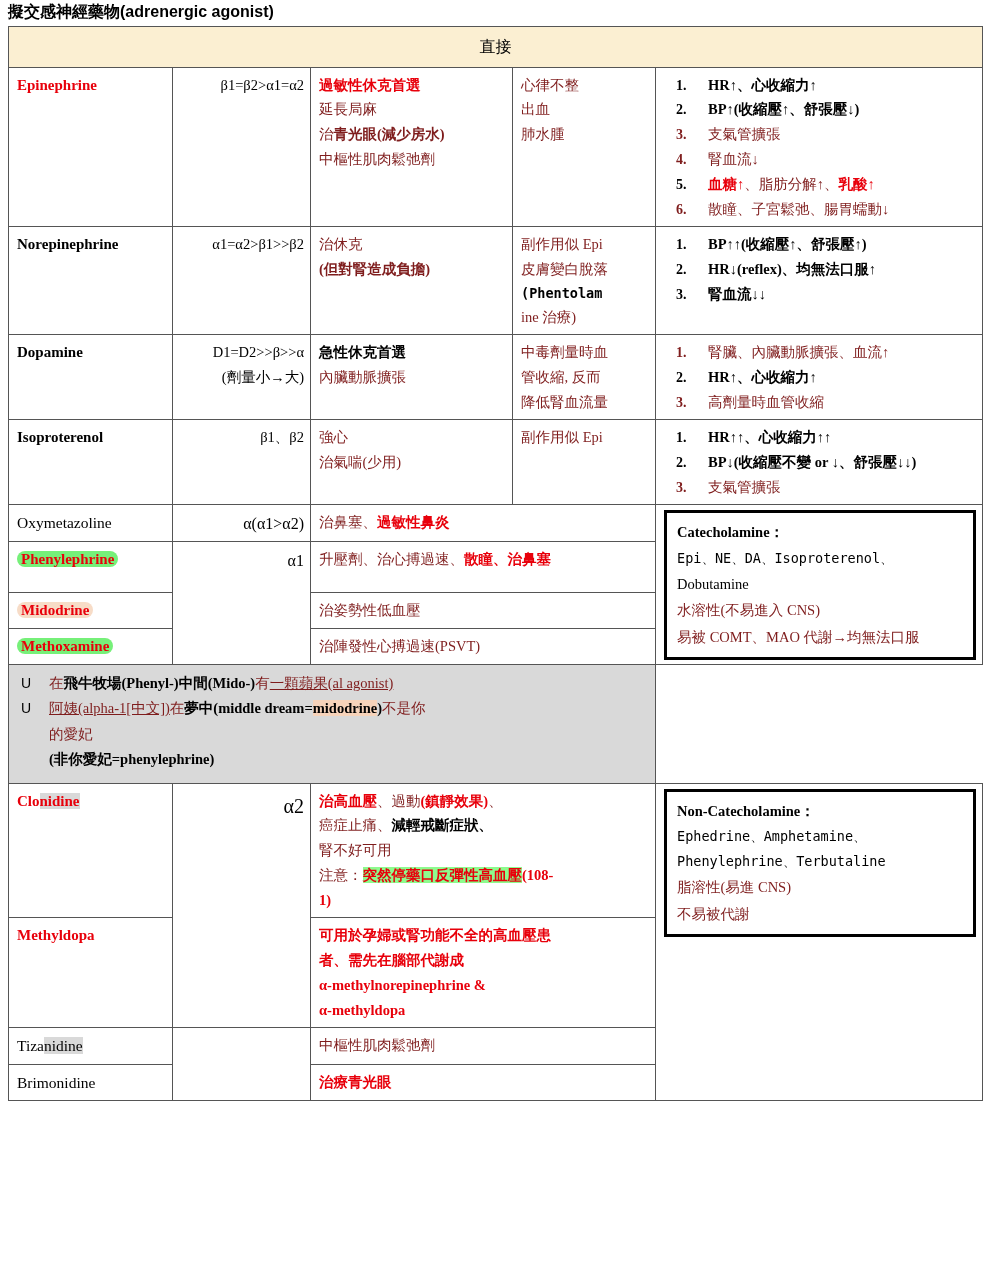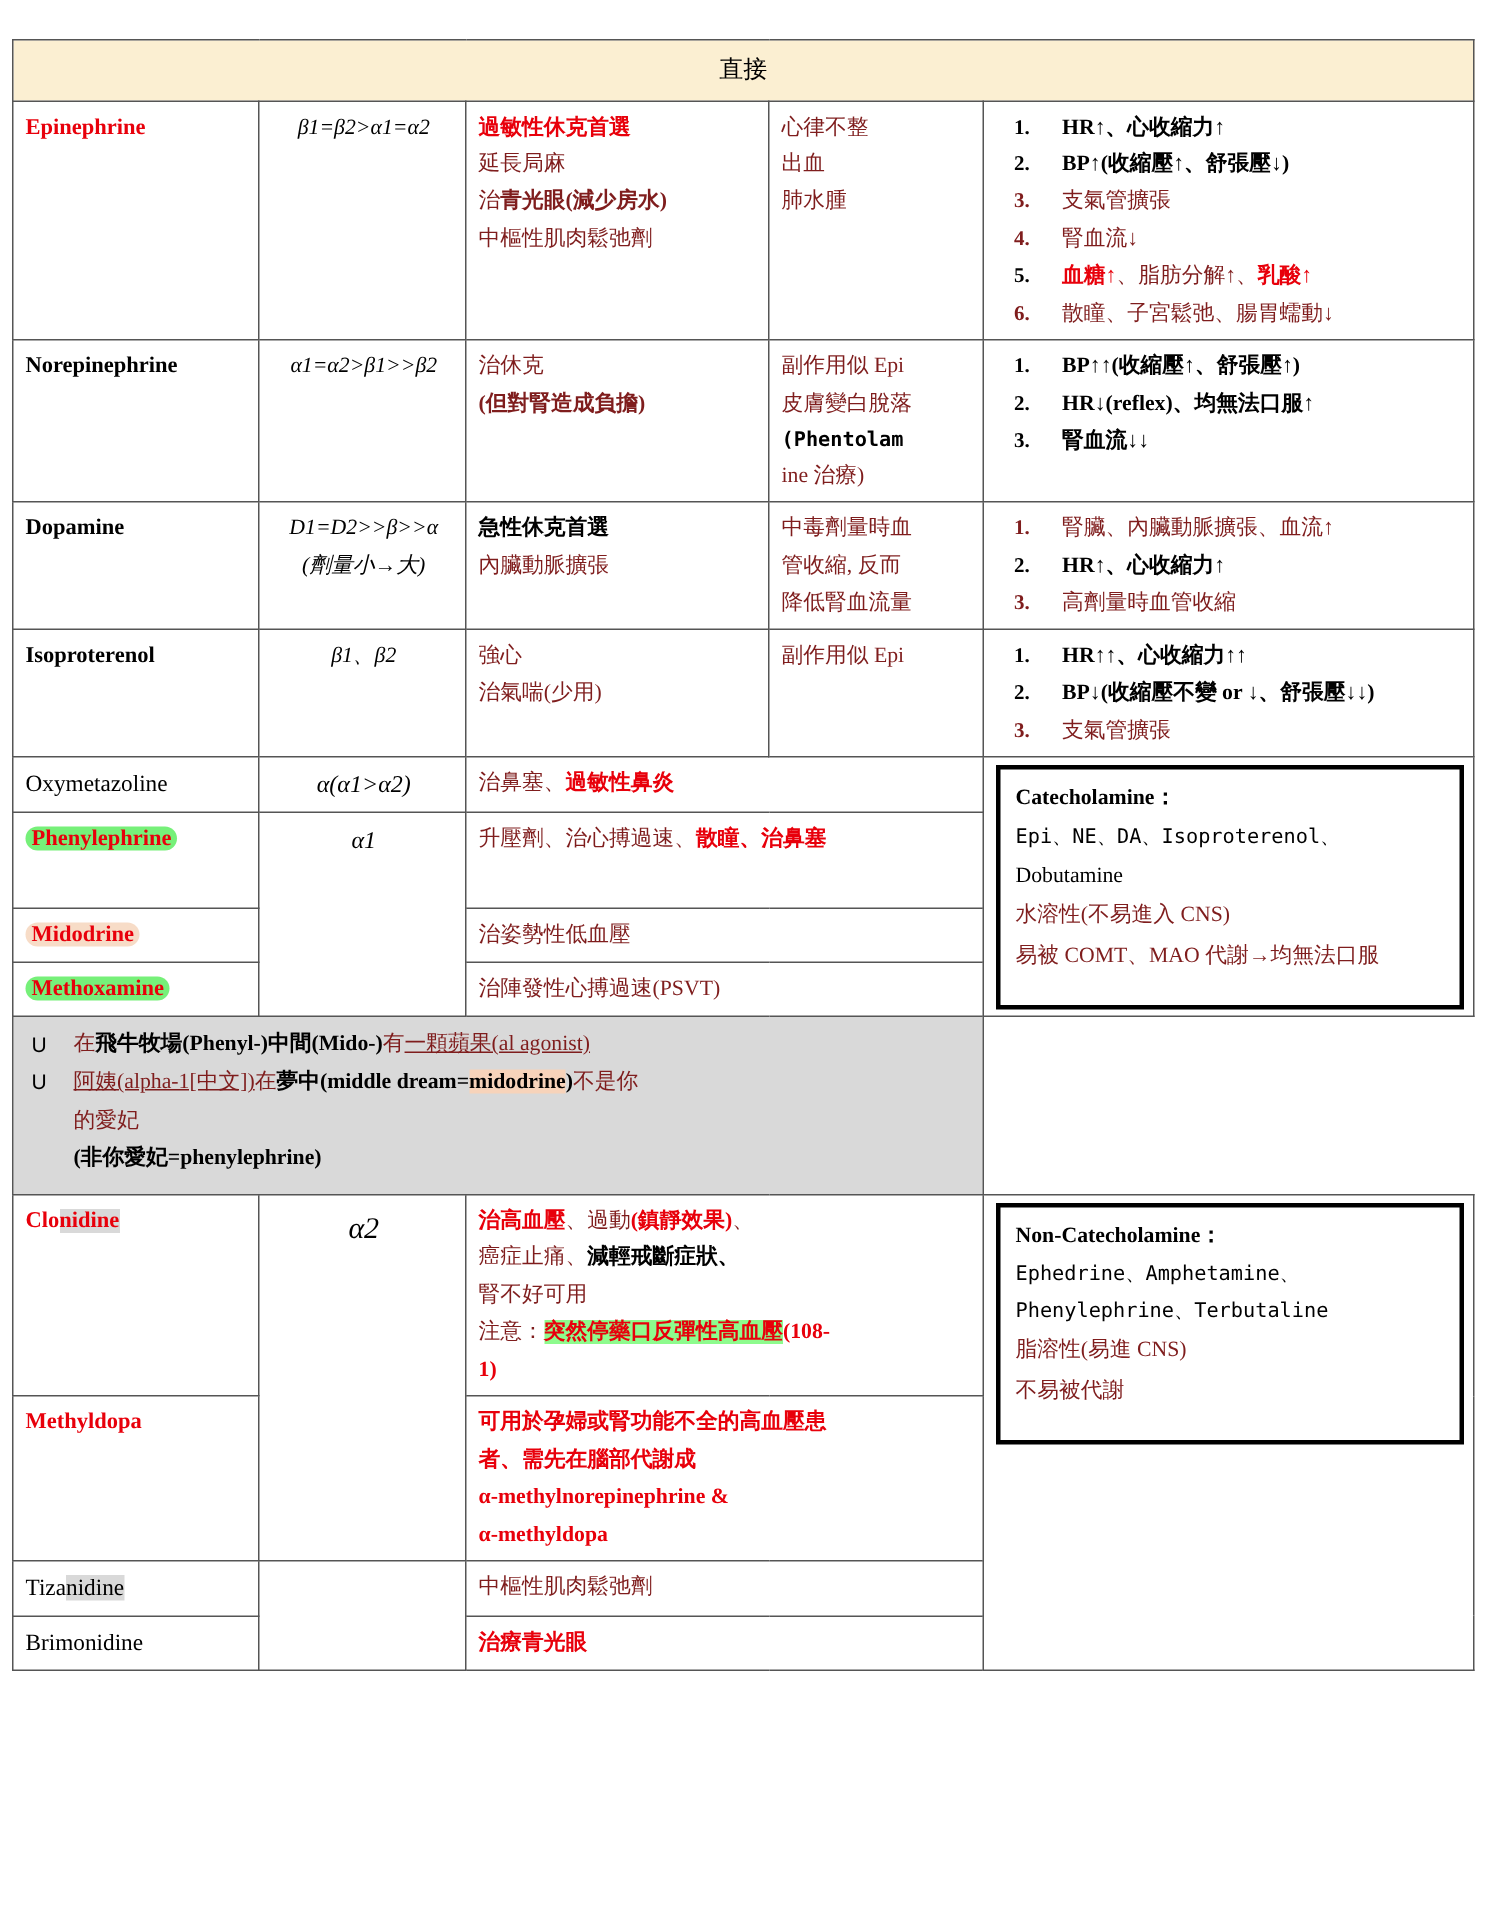--- a/index.html
+++ b/index.html
@@ -49,35 +49,35 @@
   col.c4{width:143px;}
   col.c5{width:327px;}
 
   
   .red{color:#e8000b;}
   .b{font-weight:bold;}
   .gray{color:#7f1d1d;}
   .mono{font-family:"DejaVu Sans Mono", monospace;font-size:13.5px;}
   .nm{font-weight:bold;font-size:15px;}
   .nmplain{font-weight:normal;font-size:15.5px;}
-  .ctr{text-align:center;font-style:italic;}
+  .ctr{text-align:right;}
   .hl-green{background:#76f079;border-radius:9px;padding:0 4px;text-align:right;}
   .hl-green2{background:#8dfb8d;}
   .hl-peach{background:#f7dcc7;border-radius:9px;padding:0 4px;}
   .hl-peach2{background:#f7d3ba;}
   .hl-gray{background:#d9d9d9;}
   .u{text-decoration:underline;}
 
   ol.nums{margin:0;padding:0 0 0 26px;list-style:decimal;}
   ol.nums>li{padding-left:18px;line-height:1.72;}
   ol.nums>li::marker{font-weight:bold;font-size:14px;}
 
   .sidebox{
     border:3px solid #000;
-    padding:6px 8px 19px 10px;
+    padding:6px 8px 6px 10px;
     line-height:1.85;
     height:100%;
     box-sizing:border-box;
   }
   td.noborderbox{border:1px solid #555;padding:0;}
   td.noborderbox > .sidebox{min-height:100%;}
 
   .graybox{
     background:#d9d9d9;
     padding:6px 6px 10px 6px;
@@ -92,20 +92,21 @@
   }
   .mnem .txt{flex:1;}
   .mnem-last{padding-left:34px;font-weight:bold;}
   .mnem-cont{padding-left:34px;}
 </style>
 </head>
 <body>
 
 <div class="page">
 
+  <div class="doc-title">擬交感神經藥物(adrenergic agonist)</div>
 
   <table class="main">
     <colgroup>
       <col class="c1">
         <col class="c2">
         <col class="c3">
         <col class="c4">
         <col class="c5">
     </colgroup>
     <tbody>

